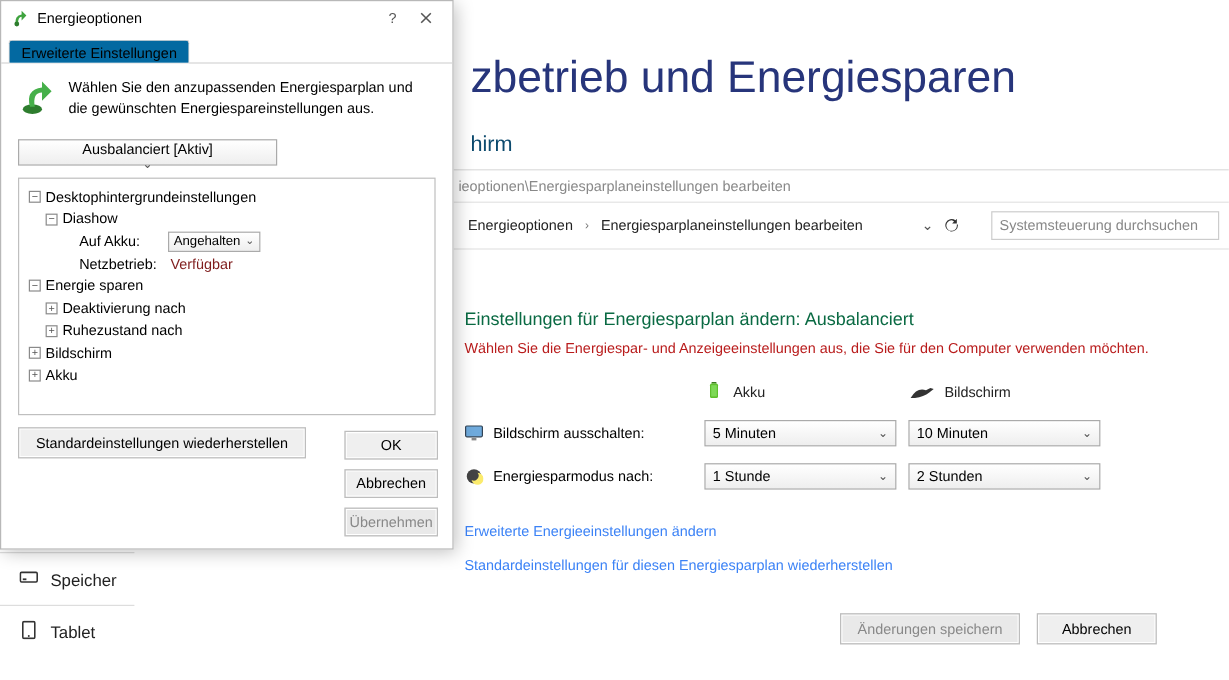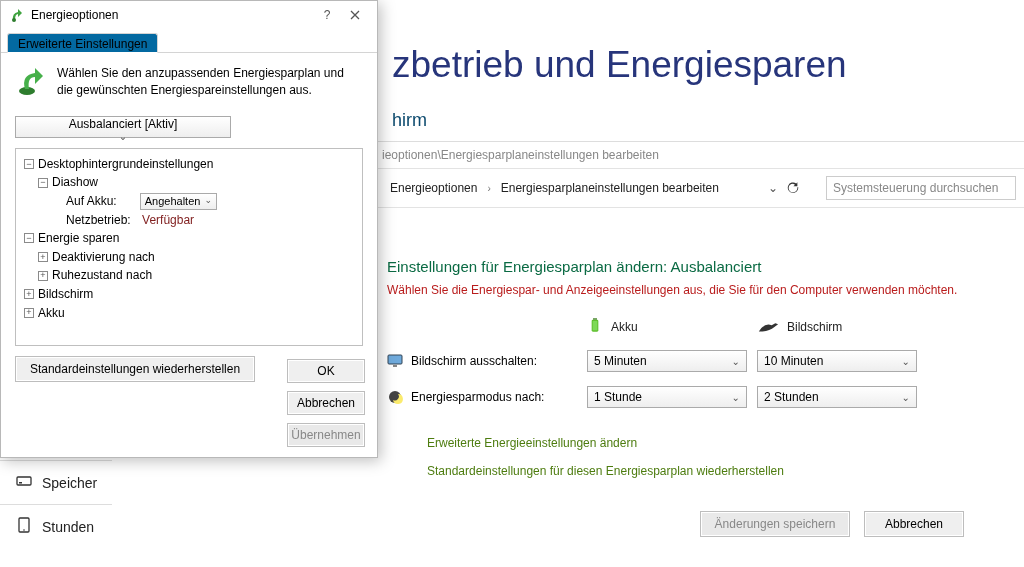--- a/index.html
+++ b/index.html
@@ -29,21 +29,21 @@
   .plan-heading { color: #0a6a43; font-size: 15px; margin-bottom: 8px; }
   .plan-desc { font-size: 12px; color: #b91c1c; margin-bottom: 20px; }
 
   .plan-grid { display: grid; grid-template-columns: 190px 160px 160px; row-gap: 14px; column-gap: 10px; align-items: center; }
   .plan-col-head { display: flex; align-items: center; gap: 8px; font-size: 12px; color: #222; }
   .plan-row-label { display: flex; align-items: center; gap: 8px; font-size: 12px; }
   .combo { height: 22px; border: 1px solid #aaa; background: linear-gradient(#fff,#eee); display: flex; align-items: center; justify-content: space-between; padding: 0 6px; font-size: 12px; }
   .combo .arrow { color: #555; font-size: 10px; }
 
   .plan-links { margin: 28px 0 0 275px; display: flex; flex-direction: column; gap: 14px; font-size: 12px; }
-  .plan-link { color: #4d7c0f; cursor: pointer; margin-left: 40px; }
+  .plan-link { color: #3b82f6; cursor: pointer; }
 
   .button-bar { position: absolute; right: 60px; bottom: 30px; display: flex; gap: 14px; }
   .btn { min-width: 100px; height: 26px; display: flex; align-items: center; justify-content: center; border: 1px solid #bdbdbd; background: #efefef; font-size: 12px; box-shadow: 0 0 0 1px #fff inset; }
   .btn.disabled { color: #888; background: #e9e9e9; }
 
   
   .dialog { position: absolute; left: 0; top: 0; width: 378px; height: 458px; background: #fff; border: 1px solid #b8b8b8; box-shadow: 3px 3px 14px rgba(0,0,0,0.25); }
   .titlebar { height: 28px; display: flex; align-items: center; padding: 0 8px; font-size: 12px; color: #000; }
   .titlebar .titlebar-icon { width: 16px; height: 16px; margin-right: 6px; }
   .titlebar-spacer { flex: 1; }
@@ -192,21 +192,21 @@
       <span>Speicher</span>
     </div>
     <div class="sidebar-separator"></div>
     <div class="sidebar-item">
       <span>
         <svg class="sidebar-icon" viewBox="0 0 16 16">
             <rect x="3" y="1" width="10" height="14" rx="1" fill="none" stroke="#333" stroke-width="1.3"></rect>
             <circle cx="8" cy="13" r="0.8" fill="#333"></circle>
           </svg>
       </span>
-      <span>Stunden</span>
+      <span>Tablet</span>
     </div>
   </div>
 </div>
 
 <div class="dialog">
   <div class="titlebar">
     <span class="titlebar-icon">
       <svg viewBox="0 0 16 16">
           <path d="M4 13 Q3 6 9 5 L9 2 L13 6 L9 10 L9 7 Q6 7 6 13 Z" fill="#3fa33f"></path>
           <circle cx="5" cy="13" r="2" fill="#2e7d2e"></circle>

